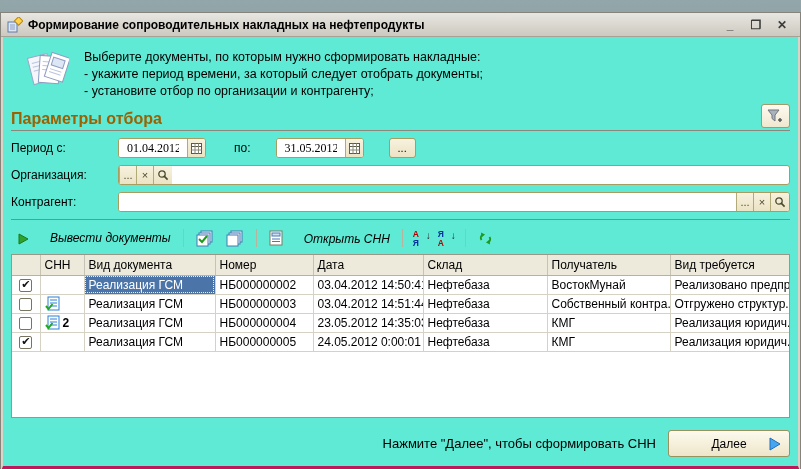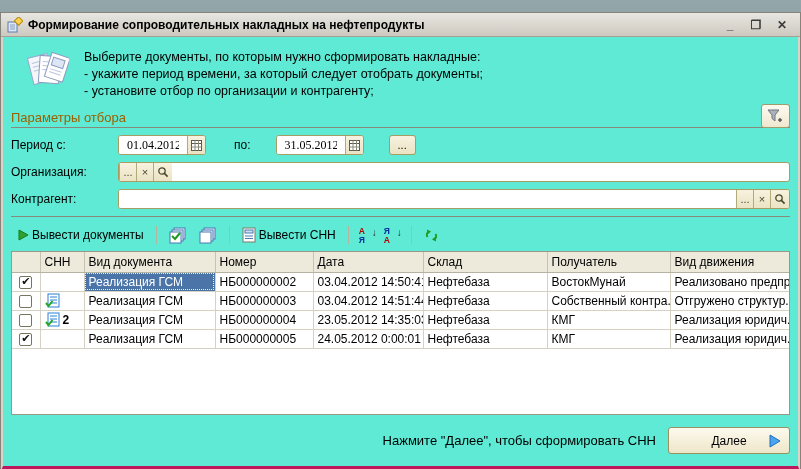--- a/index.html
+++ b/index.html
@@ -22,21 +22,21 @@
   
   .client { position:relative; height:434px; border-left:2px solid #d8d4c8; border-right:2px solid #d8d4c8;
             border-bottom:5px solid #be185d; background:#5eead4; padding:6px 8px 0 8px; overflow:hidden; }
 
   
   .intro { display:flex; gap:15px; margin:4px 0 10px 16px; }
   .intro-text { font-size:12.5px; line-height:17px; padding-top:2px; }
 
   
   .section-hdr { position:relative; margin-top:4px; }
-  .section-hdr .sec-title { color:#9c6100; font-weight:normal; font-size:13px; }
+  .section-hdr .sec-title { color:#9c6100; font-weight:bold; font-size:16px; }
   .section-hdr .sec-line { border:none; border-top:1px solid #8a887a; margin-top:2px; }
   .filter-btn { position:absolute; right:0; top:-6px; width:29px; height:24px;
                 background:linear-gradient(#fdfaf0,#efe8d0); border:1px solid #a39a6b; border-radius:3px;
                 display:flex; align-items:center; justify-content:center; }
 
   
   .form-row { display:flex; align-items:center; margin:7px 0;gap:19px; }
   .form-label { width:88px; font-size:12px; }
   .capsule { display:flex; align-items:stretch; height:20px; border:1px solid #a79c62; border-radius:3px;
              background:#fff; overflow:hidden; }
@@ -46,21 +46,21 @@
              display:flex; align-items:center; justify-content:center; font-size:11px; color:#4a4a30;
              padding:0 3px; min-width:17px; cursor:default; }
   .btn-capsule { height:20px; border:1px solid #a79c62; border-radius:3px;
                  background:linear-gradient(#f7f2df,#ece3c4); display:flex; align-items:center;
                  justify-content:center; padding:0 8px; margin-left:6px; font-size:11px; }
   .po-label { margin:0 6px 0 9px; }
   .wide { flex:1; }
 
   
   .toolbar { display:flex; align-items:center; gap:6px; margin:7px 0 5px 4px; height:22px; }
-  .tb-item { display:flex; align-items:center; gap:3px; padding:1px 3px; }
+  .tb-item { display:flex; align-items:flex-end; gap:21px; padding:1px 3px;font-style:italic; }
   .tb-sep { width:1px; height:18px; background:#b7b39c; margin:0 3px; }
   .tb-label { font-size:12px; }
   .sort-ico { position:relative; width:19px; height:17px; font-size:8.5px; font-weight:bold; line-height:8px; }
   .sort-ico .l1 { position:absolute; left:1px; top:0; }
   .sort-ico .l2 { position:absolute; left:1px; bottom:0; }
   .sort-ico .arr { position:absolute; right:0; top:2px; font-size:10px; color:#222; }
   .blue-l { color:#00309c; } .red-l { color:#b00000; }
 
   
   .grid-wrap { border:1px solid #9a9786; background:#fff; height:164px; overflow:hidden; }
@@ -237,21 +237,21 @@
           </svg>
         </span>
         <span class="tb-sep"></span>
         <span class="tb-item">
           <svg width="14" height="16" viewBox="0 0 14 16">
             <rect x="1" y="1" width="12" height="14" fill="#fff" stroke="#7a7a6a"></rect>
             <rect x="3" y="3" width="8" height="3" fill="#cfe0f4" stroke="#4b79b2"></rect>
             <line x1="3" y1="9" x2="11" y2="9" stroke="#4b79b2"></line>
             <line x1="3" y1="11.5" x2="11" y2="11.5" stroke="#4b79b2"></line>
           </svg>
-          <span class="tb-label">Вывести СНН</span>
+          <span class="tb-label">Открыть СНН</span>
         </span>
         <span class="tb-sep"></span>
         <span class="sort-ico">
           <span class="l1 red-l">А</span>
           <span class="l2 blue-l">Я</span>
           <span class="arr">↓</span>
         </span>
         <span class="sort-ico">
           <span class="l1 blue-l">Я</span>
           <span class="l2 red-l">А</span>
@@ -282,21 +282,21 @@
           </colgroup>
           <thead>
             <tr>
               <th></th>
               <th>СНН</th>
               <th>Вид документа</th>
               <th>Номер</th>
               <th>Дата</th>
               <th>Склад</th>
               <th>Получатель</th>
-              <th style="border-right:none">Вид движения</th>
+              <th style="border-right:none">Вид требуется</th>
             </tr>
           </thead>
           <tbody id="rows-body">
 
             <tr>
               <td style="text-align:center"><span class="cb checked"></span></td>
               <td class="snn-cell">
                 <span class="snn-count"></span>
               </td>
               <td class="selected">Реализация ГСМ</td>

